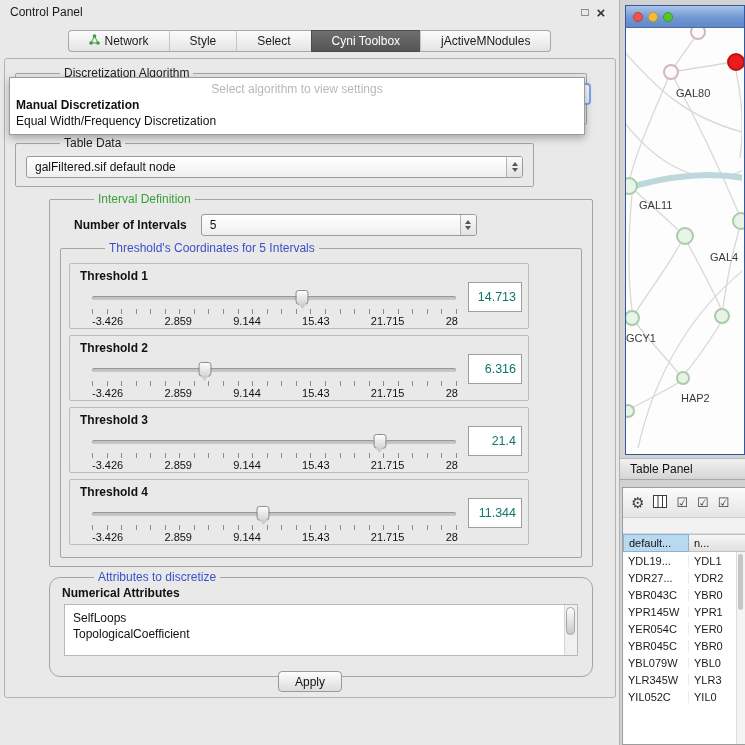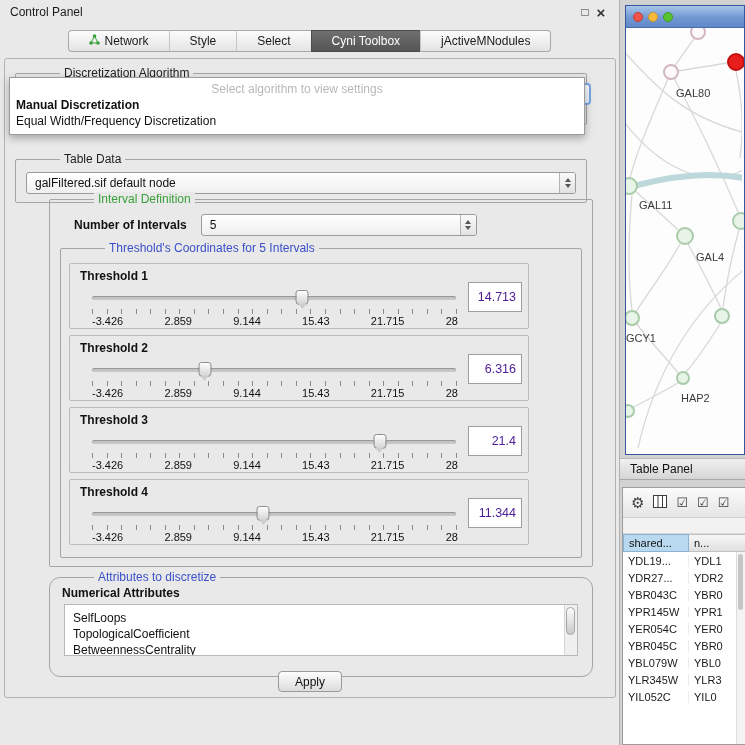--- a/index.html
+++ b/index.html
@@ -31,21 +31,21 @@
   .bold { font-weight:bold; }
 
   .disc-group { left:10px; top:14px; width:572px; height:52px; }
   .combo-fragment { position:absolute; left:552px; top:24px; width:34px; height:22px; border:2px solid #79a6e6; border-radius:4px;
                     background:linear-gradient(#ffffff,#e6eefb); z-index:5; }
   .algo-dropdown { position:absolute; left:4px; top:18px; width:576px; height:58px; background:#fff; border:1px solid #9c9c9c;
                    box-shadow:0 3px 8px rgba(0,0,0,.3); z-index:20; padding-top:3px; }
   .algo-placeholder { text-align:center; color:#b8b8b8; font-size:12px; height:16px; line-height:16px; }
   .algo-item { padding:0 6px; font-size:12px; height:16px; line-height:16px; color:#111; }
 
-  .td-group { left:10px; top:100px; width:572px; height:44px; }
+  .td-group { left:10px; top:84px; width:519px; height:44px; }
   .combo { display:flex; align-items:center; background:linear-gradient(#ffffff,#efefef); border:1px solid #9b9b9b; border-radius:3px;
            height:22px; padding-left:8px; font-size:12px; overflow:hidden; }
   .combo-text { flex:1; white-space:nowrap; overflow:hidden; }
   .combo-stepper { width:16px; align-self:stretch; border-left:1px solid #b5b5b5; background:linear-gradient(#fafafa,#e2e2e2);
                    display:flex; flex-direction:column; align-items:center; justify-content:center; gap:2px; }
   .arrow-up { width:0; height:0; border:3px solid transparent; border-bottom:4px solid #555; }
   .arrow-down { width:0; height:0; border:3px solid transparent; border-top:4px solid #555; }
   .td-combo { position:absolute; left:10px; top:12px; right:10px;gap:31px; }
 
   .interval-group { left:44px; top:140px; width:544px; height:368px; }
@@ -58,21 +58,21 @@
   .slider { position:absolute; left:22px; top:26px; width:364px; height:16px; }
   .track { position:absolute; left:0; right:0; top:6px; height:4px; background:#c6c6c6; border-radius:2px; box-shadow:inset 0 1px 1px rgba(0,0,0,.25); }
   .thr-handle { position:absolute; top:0; width:13px; height:15px; transform:translateX(-50%);
                 background:linear-gradient(#fdfdfd,#d4d4d4); border:1px solid #8c8c8c; border-radius:3px 3px 4px 4px; }
   .thr-handle::after { content:""; position:absolute; left:50%; top:100%; transform:translateX(-50%);
                        border:4px solid transparent; border-top:5px solid #cdcdcd; margin-top:0; }
   .ticks { position:absolute; left:22px; top:45px; width:366px; height:5px;
            background:repeating-linear-gradient(to right,#8a8a8a 0,#8a8a8a 1px,transparent 1px,transparent 14.56px); }
   .nums { position:absolute; left:22px; top:51px; width:366px; display:flex; justify-content:space-between; font-size:11px; color:#111; }
   .thr-value { position:absolute; right:6px; top:18px; width:54px; height:30px; border:1px solid #9e9e9e; background:#fff;
-               font-family:"Liberation Sans",sans-serif; font-size:12.5px; text-align:right; padding:8px 5px; color:#4c1d95; }
+               font-family:"Liberation Sans",sans-serif; font-size:12.5px; text-align:right; padding:8px 5px; color:#0f766e; }
 
   .attr-group { left:44px; top:518px; width:544px; height:100px;border-radius:11px; }
   .attr-subtitle { position:absolute; left:12px; top:8px; font-size:12px; }
   .attr-list { position:absolute; left:14px; top:26px; right:14px; height:52px; background:#fff; border:1px solid #b8b8b8;
                overflow:hidden; padding-top:5px; }
   .attr-item { padding:0 8px; font-size:12px; height:16px; line-height:16px; }
   .list-scrollbar { position:absolute; right:0; top:0; bottom:0; width:13px; background:#f0f0f0; border-left:1px solid #d5d5d5; }
   .list-thumb { position:absolute; top:2px; left:1px; width:9px; height:28px; background:linear-gradient(#fdfdfd,#c9c9c9);
                 border:1px solid #a5a5a5; border-radius:5px; }
 
@@ -269,21 +269,20 @@
           </div>
         </div>
       </div>
 
       <div class="group attr-group">
         <span class="group-title blue">Attributes to discretize</span>
         <div class="attr-subtitle bold">Numerical Attributes</div>
         <div class="attr-list">
           <div class="attr-item">SelfLoops</div>
           <div class="attr-item">TopologicalCoefficient</div>
-          <div class="attr-item">BetweennessCentrality</div>
           <div class="list-scrollbar">
               <div class="list-thumb"></div>
             </div>
         </div>
       </div>
 
       <div class="apply-row">
         <button class="apply-btn">Apply</button>
       </div>
     </div>
@@ -326,21 +325,21 @@
           <div class="net-node red" style="left: 101px; top: 25px; height: 18px; width: 18px;"></div>
           <div class="net-node green" style="left: -6px; top: 149px; height: 18px; width: 18px;"></div>
           <div class="net-node green" style="left: 50px; top: 199px; height: 18px; width: 18px;"></div>
           <div class="net-node green" style="left: 106px; top: 184px; height: 18px; width: 18px;"></div>
           <div class="net-node green" style="left: -2px; top: 282px; height: 16px; width: 16px;"></div>
           <div class="net-node green" style="left: 88px; top: 280px; height: 16px; width: 16px;"></div>
           <div class="net-node green" style="left: 50px; top: 343px; height: 14px; width: 14px;"></div>
           <div class="net-node green" style="left: -5px; top: 376px; height: 14px; width: 14px;"></div>
           <div class="net-label" style="left: 50px; top: 59px;">GAL80</div>
           <div class="net-label" style="left: 13px; top: 171px;">GAL11</div>
-          <div class="net-label" style="left: 70px; top: 223px; text-align: right;">GAL4</div>
+          <div class="net-label" style="left: 84px; top: 223px; text-align: right;">GAL4</div>
           <div class="net-label" style="left: 0px; top: 304px;">GCY1</div>
           <div class="net-label" style="left: 55px; top: 364px;">HAP2</div>
         </div>
     </div>
 
     <div class="tp-bar">
       <span>Table Panel</span>
     </div>
 
     <div class="tp-window">
@@ -352,21 +351,21 @@
               <line x1="5" y1="0.5" x2="5" y2="12.5" stroke="#3c3c3c"></line>
               <line x1="9.5" y1="0.5" x2="9.5" y2="12.5" stroke="#3c3c3c"></line>
             </svg>
         </span>
         <span class="tb-check">☑</span>
         <span class="tb-check">☑</span>
         <span class="tb-check">☑</span>
       </div>
       <div class="tp-substrip"></div>
       <div class="tp-header">
-        <div class="tp-hcell h0">shared...</div>
+        <div class="tp-hcell h0">default...</div>
         <div class="tp-hcell h1">n...</div>
       </div>
       <div class="tp-body">
         <div class="tp-row">
             <div class="tp-cell cc0">YDL19...</div>
             <div class="tp-cell cc1">YDL1</div>
           </div>
           <div class="tp-row">
             <div class="tp-cell cc0">YDR27...</div>
             <div class="tp-cell cc1">YDR2</div>

